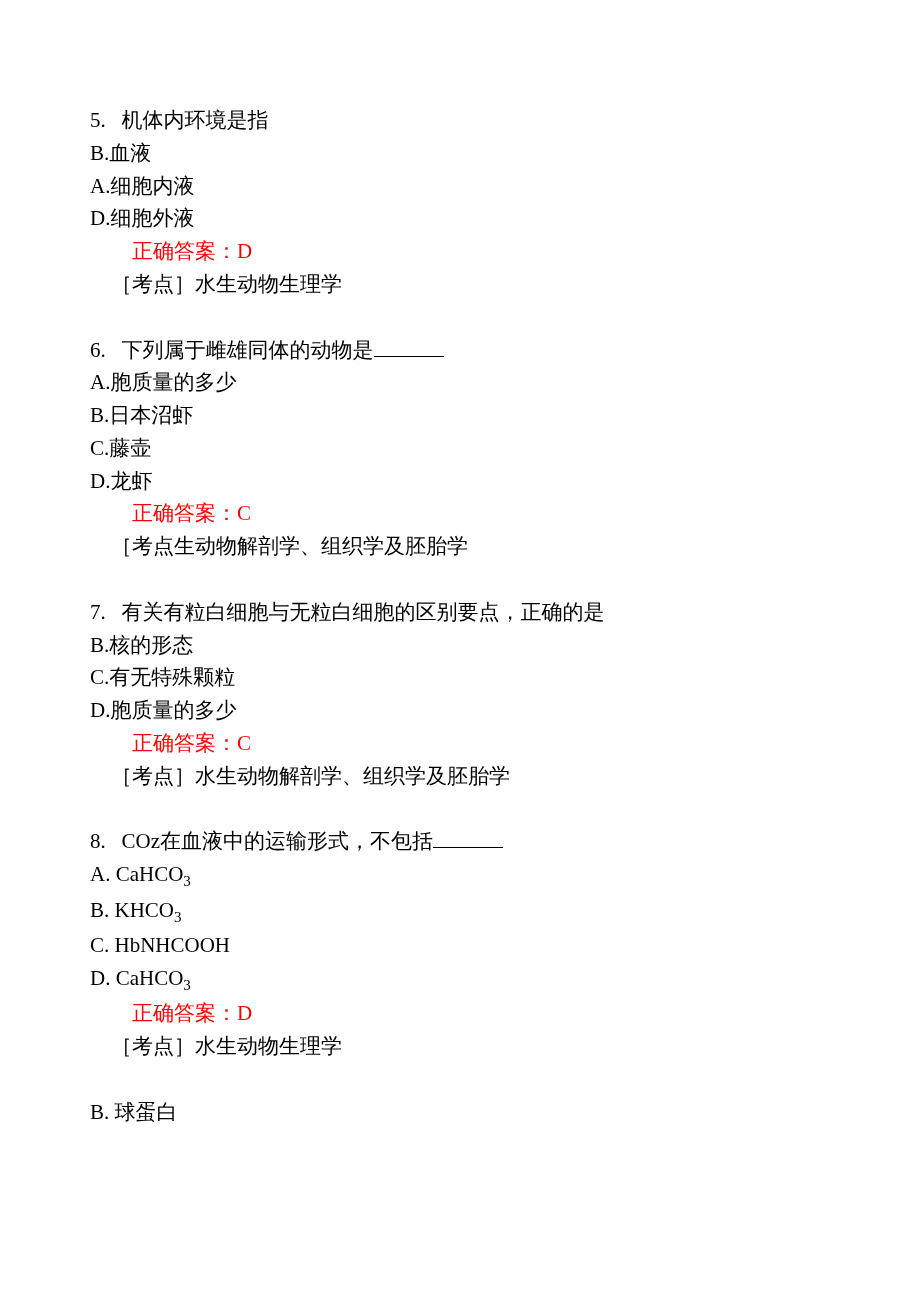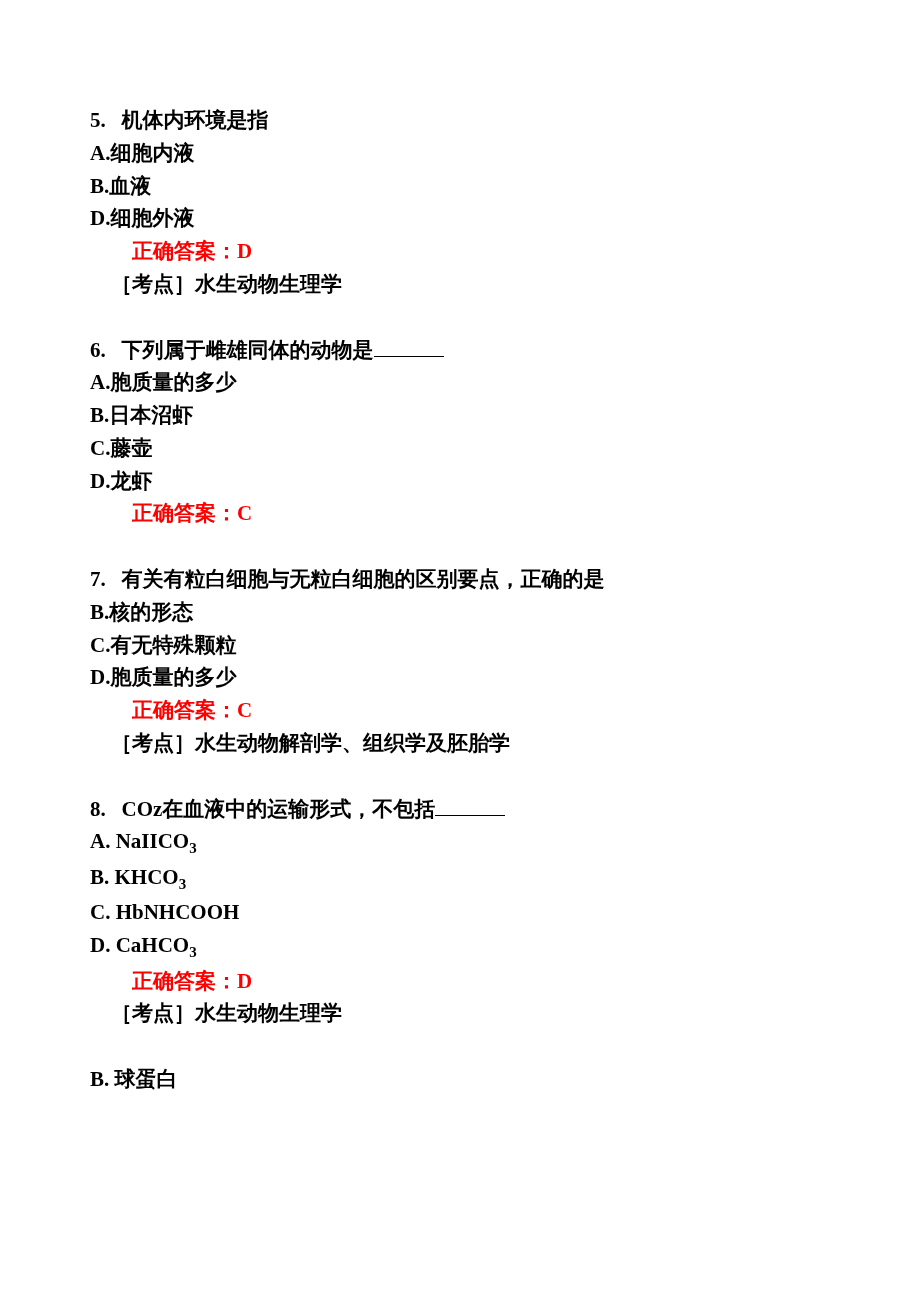--- a/index.html
+++ b/index.html
@@ -1,15 +1,15 @@
 <!DOCTYPE html>
 <html><head>
   <meta charset="utf-8">
   <style>
-    * { margin: 0; padding: 0; box-sizing: border-box; font-weight: bold; }
+    * { margin: 0; padding: 0; box-sizing: border-box; }
     body {
       width: 920px;
       height: 1301px;
       background: #ffffff;
       font-family: "SimSun", "宋体", serif;
       font-size: 21px;
       color: #000000;
       padding: 104px 90px 60px 90px;
       line-height: 1.56;
     }
@@ -23,54 +23,55 @@
     .blank { display: inline-block; border-bottom: 1px solid #000; width: 70px; height: 0.9em; vertical-align: baseline; }
     .sub { font-size: 15px; vertical-align: sub; }
   </style>
 </head>
 <body>
 
 <div class="question-group">
   <span class="q-line">
     <span class="q-num">5.</span>&nbsp;&nbsp;&nbsp;<span class="q-text">机体内环境是指</span>
   </span>
+  <span class="opt">B.血液</span>
   <span class="opt">A.细胞内液</span>
-  <span class="opt">B.血液</span>
   <span class="opt">D.细胞外液</span>
   <span class="answer">正确答案：D</span>
   <span class="exam-point q-line">［考点］水生动物生理学</span>
 </div>
 
 <div class="question-group">
   <span class="q-line">
     <span class="q-num">6.</span>&nbsp;&nbsp;&nbsp;<span class="q-text">下列属于雌雄同体的动物是</span><span class="blank"></span>
   </span>
   <span class="opt">A.胞质量的多少</span>
   <span class="opt">B.日本沼虾</span>
   <span class="opt">C.藤壶</span>
   <span class="opt">D.龙虾</span>
   <span class="answer">正确答案：C</span>
+  <span class="exam-point q-line">［考点生动物解剖学、组织学及胚胎学</span>
 </div>
 
 <div class="question-group">
   <span class="q-line">
     <span class="q-num">7.</span>&nbsp;&nbsp;&nbsp;<span class="q-text">有关有粒白细胞与无粒白细胞的区别要点，正确的是</span>
   </span>
   <span class="opt">B.核的形态</span>
   <span class="opt">C.有无特殊颗粒</span>
   <span class="opt">D.胞质量的多少</span>
   <span class="answer">正确答案：C</span>
   <span class="exam-point q-line">［考点］水生动物解剖学、组织学及胚胎学</span>
 </div>
 
 <div class="question-group">
   <span class="q-line">
     <span class="q-num">8.</span>&nbsp;&nbsp;&nbsp;<span class="q-text">COz在血液中的运输形式，不包括</span><span class="blank"></span>
   </span>
-  <span class="opt"><span>A. NaIICO</span><span class="sub">3</span></span>
+  <span class="opt"><span>A. CaHCO</span><span class="sub">3</span></span>
   <span class="opt"><span>B. KHCO</span><span class="sub">3</span></span>
   <span class="opt">C. HbNHCOOH</span>
   <span class="opt"><span>D. CaHCO</span><span class="sub">3</span></span>
   <span class="answer">正确答案：D</span>
   <span class="exam-point q-line">［考点］水生动物生理学</span>
 </div>
 
 <div class="question-group">
   <span class="opt">B. 球蛋白</span>
 </div>

